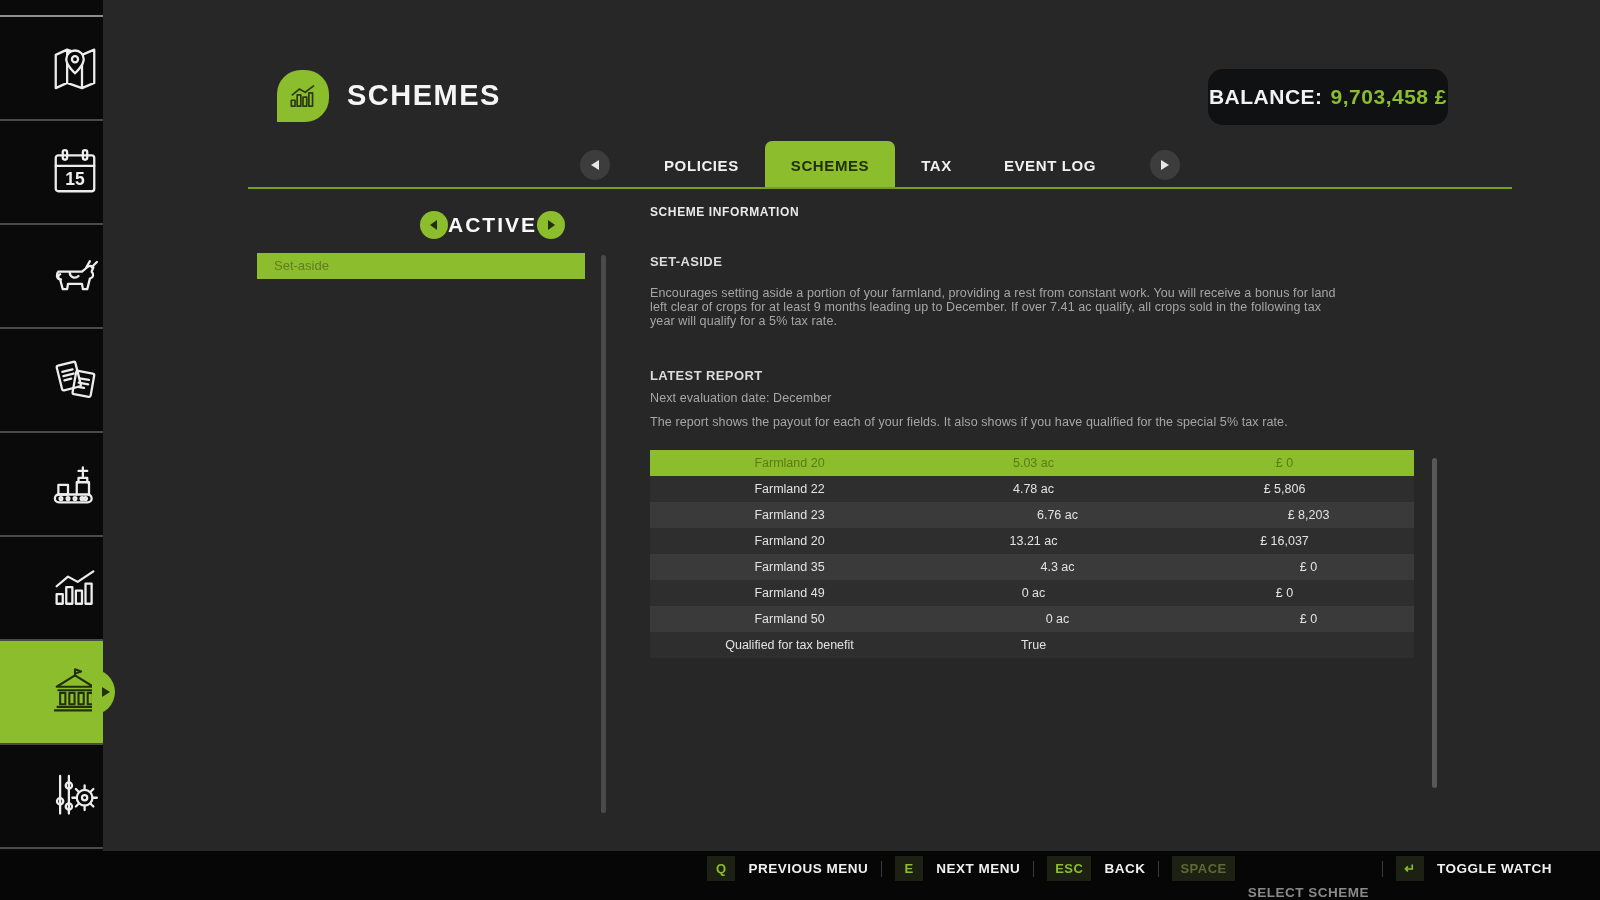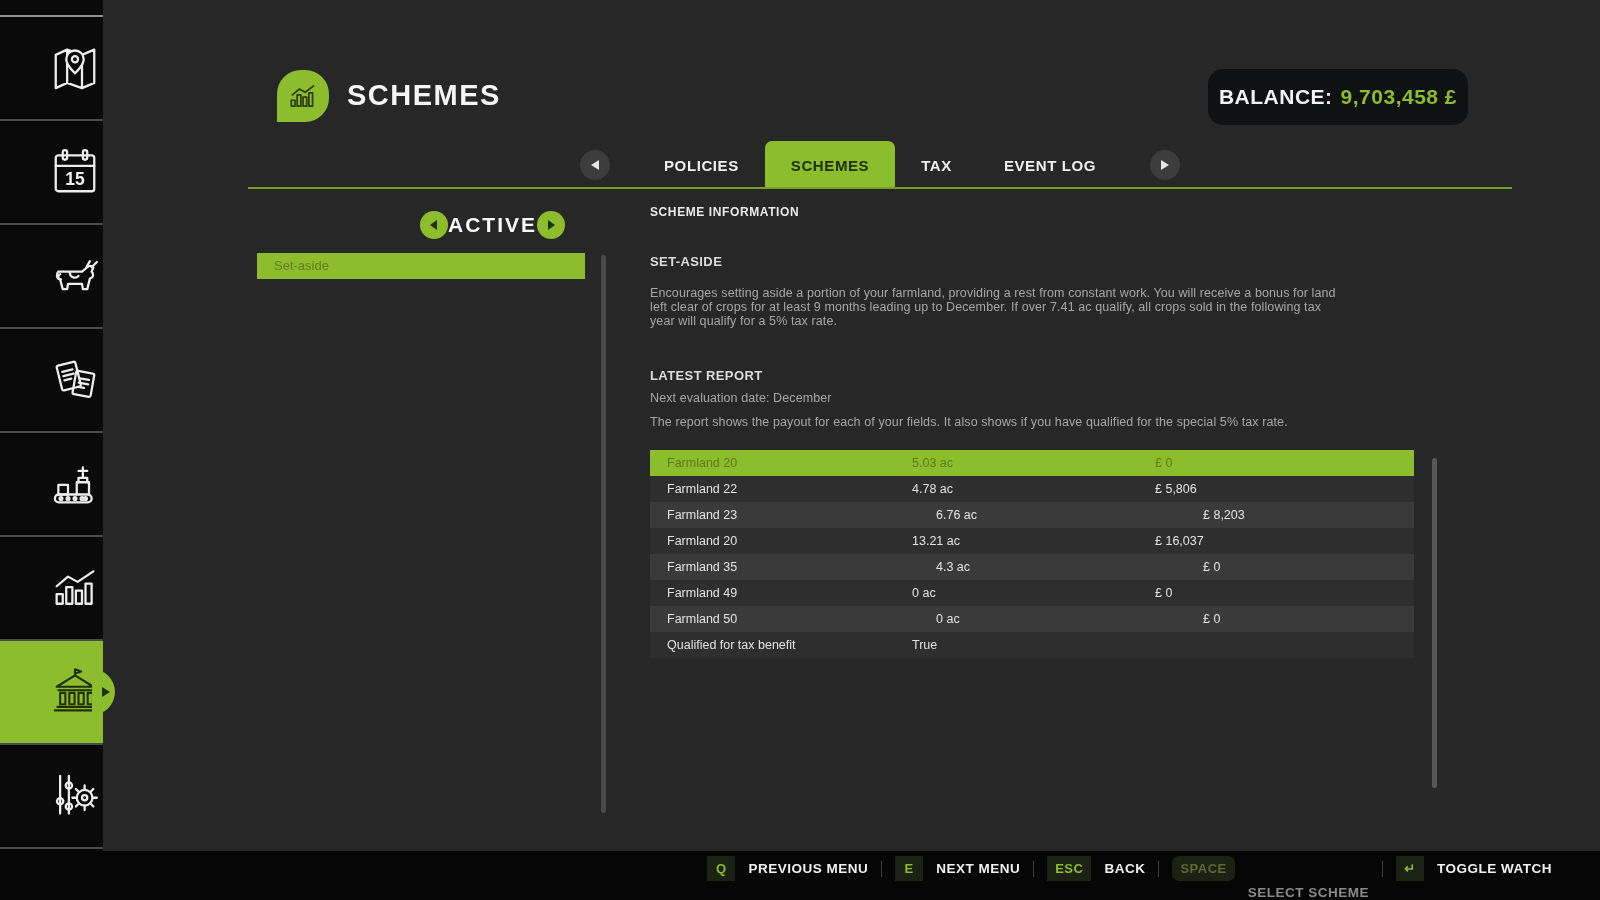--- a/index.html
+++ b/index.html
@@ -20,21 +20,21 @@
                   width:0; height:0; border-left:8px solid var(--darkgreen);
                   border-top:5px solid transparent; border-bottom:5px solid transparent; }
 
   
   .scheme-badge { position:absolute; left:277px; top:70px; width:52px; height:52px;
                   background:var(--green); border-radius:24px 24px 24px 0;
                   display:flex; align-items:center; justify-content:center; color:#2c3b0e; }
   .scheme-badge svg { width:34px; height:34px; }
   .page-title { position:absolute; left:347px; top:79px; font-size:29px; font-weight:bold;
                 letter-spacing:1.5px; color:#f5f5f5; }
-  .balance { position:absolute; left:1208px; top:69px; width:260px; height:56px;
+  .balance { position:absolute; left:1208px; top:69px; width:240px; height:56px;
              background:#101113; border-radius:15px; display:flex; align-items:center;
              justify-content:center; gap:8px; font-size:21px; font-weight:bold; }
   .balance-label { color:#f2f2f2; letter-spacing:.5px; }
   .balance-value { color:var(--green); letter-spacing:.5px; }
 
   
   .tabbar { position:absolute; left:248px; top:141px; width:1264px; height:48px;
             display:flex; align-items:center; justify-content:center; }
   .tab-arrow { width:30px; height:30px; border-radius:50%; background:#3d3d3d; flex:none;
                display:flex; align-items:center; justify-content:center; margin:0 28px; cursor:pointer; }
@@ -67,38 +67,38 @@
                letter-spacing:.6px; color:#eaeaea; }
   .sub-title { position:absolute; left:650px; font-size:13px; font-weight:bold;
                letter-spacing:.4px; color:#dcdcdc; }
   .pos-scheme-name { top:254px; }
   .pos-report-title { top:368px; }
   .body-text { position:absolute; left:650px; color:#a6a6a6; font-size:12.5px; letter-spacing:.1px; }
   .pos-desc { top:286px; width:690px; line-height:14px; }
   .pos-next-eval { top:391px; }
   .pos-report-note { top:415px; }
 
-  .report-table { position:absolute; left:650px; top:450px; width:764px; }
+  .report-table { position:absolute; left:650px; top:450px; width:764px;text-align:center; }
   .trow { display:grid; grid-template-columns:262px 243px 1fr; height:26px; align-items:center;
           font-size:12.5px; color:#e2e2e2; cursor:pointer; }
   .trow .c0 { padding-left:17px; }
   .trow.dark  { background:#2e2e2e; }
   .trow.light { background:#3a3a3a;gap:24px; }
   .trow.sel   { background:var(--green); color:#5e7a15; }
 
   
   .bottombar { position:absolute; left:0; bottom:0; width:1600px; height:49px; background:#060606;
                display:flex; align-items:center; justify-content:flex-end; padding:0 48px 14px 0; z-index:6; }
   .hk-group { display:flex; align-items:center; gap:13px; }
   .hk-key { min-width:28px; height:25px; padding:0 8px; background:#1c2113; color:var(--green);
             font-weight:bold; font-size:13px; letter-spacing:.5px;
             display:flex; align-items:center; justify-content:center; }
   .hk-label { color:#f0f0f0; font-weight:bold; font-size:13.5px; letter-spacing:.5px; }
   .hk-sep { width:1px; height:16px; background:#3a3a3a; margin:0 13px; }
-  .hk-group.disabled .hk-key { color:#5d6b33;border-radius:7px; }
+  .hk-group.disabled .hk-key { color:#5d6b33; }
   .hk-group.disabled .hk-label { color:#8a8a8a;margin-top:48px; }
 </style>
 </head>
 <body>
 
 <div class="stage">
 
   <nav class="sidebar">
     <div class="sb-top-partial"></div>
   <div class="sb-item">

